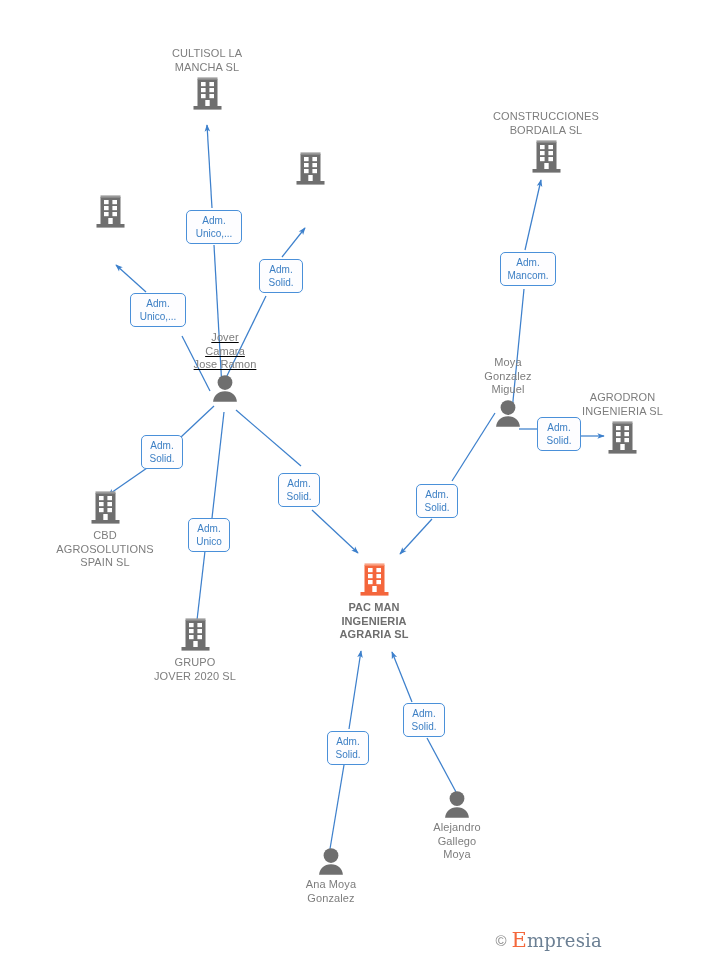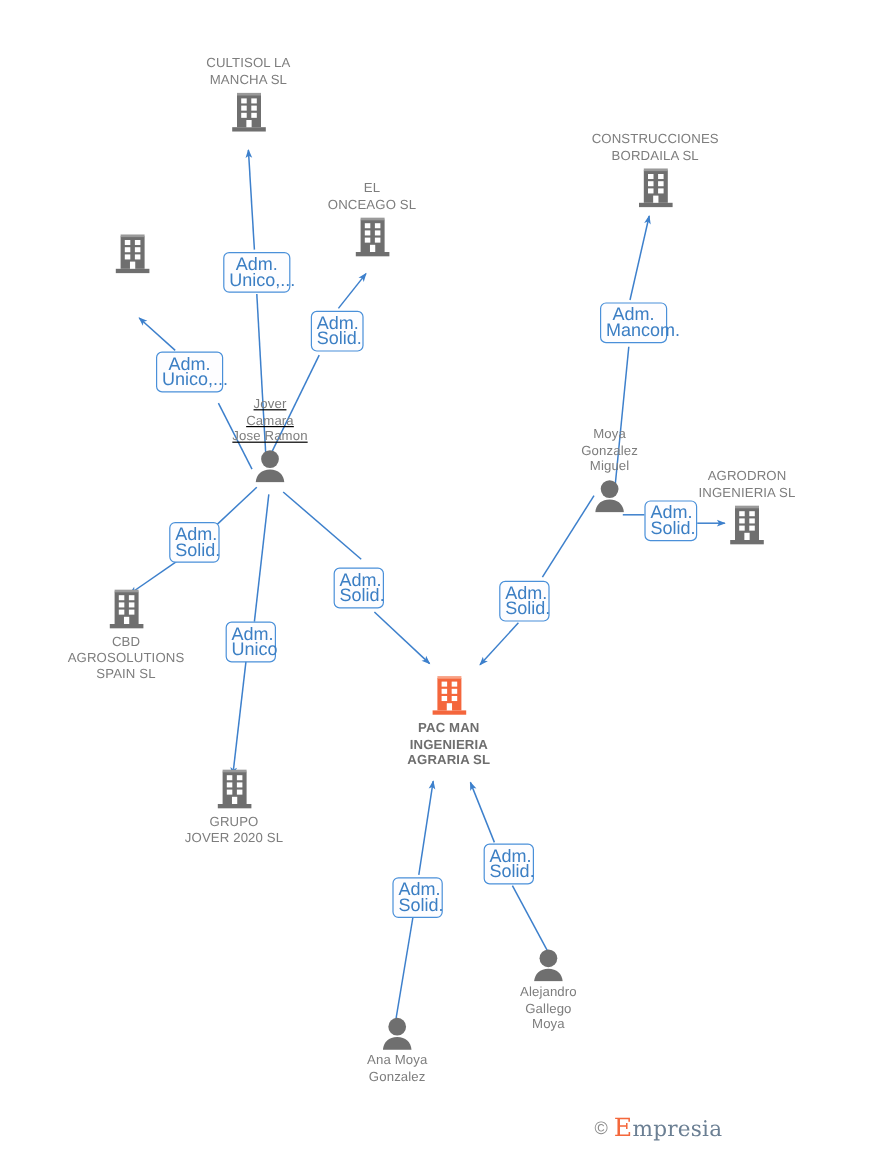--- a/index.html
+++ b/index.html
@@ -35,21 +35,21 @@
   .node.lbl-bot .label{margin-top:3px;}
 
   
   .chip{
     position:absolute;
     box-sizing:border-box;
     border:1px solid #4a90d9;
     border-radius:5px;
     background:#fdfdff;
     color:#3c7fc4;
-    font-size:15px;
+    font-size:10px;
     line-height:13px;
     text-align:center;
     padding:3px 4px 3px;
     white-space:pre-line;
     box-shadow:0 0 0 0 rgba(0,0,0,0);
   }
 
   
   #watermark{
     position:absolute;right:10px;bottom:8px;
@@ -124,22 +124,20 @@
         <rect x="9" y="12" width="4.6" height="4.2"></rect>
           <rect x="17.4" y="12" width="4.6" height="4.2"></rect>
         <rect x="9" y="18" width="4.6" height="4.2"></rect>
           <rect x="17.4" y="18" width="4.6" height="4.2"></rect>
         <rect x="13.3" y="24" width="4.4" height="6"></rect>
       </g>
     </svg>
   </div>
 
   <div class="node company lbl-top" style="left:255px; top:151px; width:110px;">
-    <span class="label">EL
-ONCEAGO  SL</span>
     <svg class="icon" width="31" height="36" viewBox="0 0 31 36">
       <rect x="5.5" y="3" width="20" height="27" fill="#6f6f6f"></rect>
       <rect x="1.5" y="30" width="28" height="3.6" fill="#6f6f6f"></rect>
       <rect x="5.5" y="1.4" width="20" height="2.2" fill="#9a9a9a"></rect>
       <g fill="#fff">
         <rect x="9" y="6" width="4.6" height="4.2"></rect>
           <rect x="17.4" y="6" width="4.6" height="4.2"></rect>
         <rect x="9" y="12" width="4.6" height="4.2"></rect>
           <rect x="17.4" y="12" width="4.6" height="4.2"></rect>
         <rect x="9" y="18" width="4.6" height="4.2"></rect>
@@ -217,21 +215,21 @@
         <rect x="9" y="18" width="4.6" height="4.2"></rect>
           <rect x="17.4" y="18" width="4.6" height="4.2"></rect>
         <rect x="13.3" y="24" width="4.4" height="6"></rect>
       </g>
     </svg>
     <span class="label">CBD
 AGROSOLUTIONS
 SPAIN  SL</span>
   </div>
 
-  <div class="node company lbl-bot" style="left:130px; top:640px; width:130px;">
+  <div class="node company lbl-bot" style="left:130px; top:617px; width:130px;">
     <svg class="icon" width="31" height="36" viewBox="0 0 31 36">
       <rect x="5.5" y="3" width="20" height="27" fill="#6f6f6f"></rect>
       <rect x="1.5" y="30" width="28" height="3.6" fill="#6f6f6f"></rect>
       <rect x="5.5" y="1.4" width="20" height="2.2" fill="#9a9a9a"></rect>
       <g fill="#fff">
         <rect x="9" y="6" width="4.6" height="4.2"></rect>
           <rect x="17.4" y="6" width="4.6" height="4.2"></rect>
         <rect x="9" y="12" width="4.6" height="4.2"></rect>
           <rect x="17.4" y="12" width="4.6" height="4.2"></rect>
         <rect x="9" y="18" width="4.6" height="4.2"></rect>

